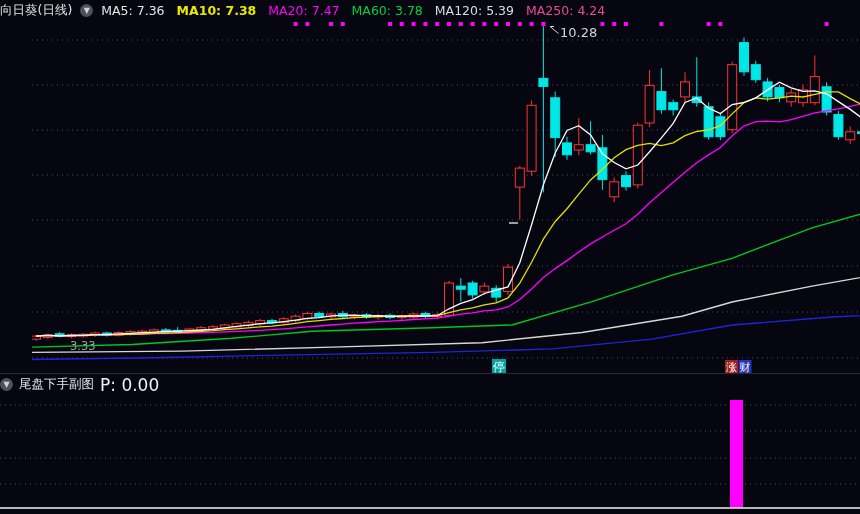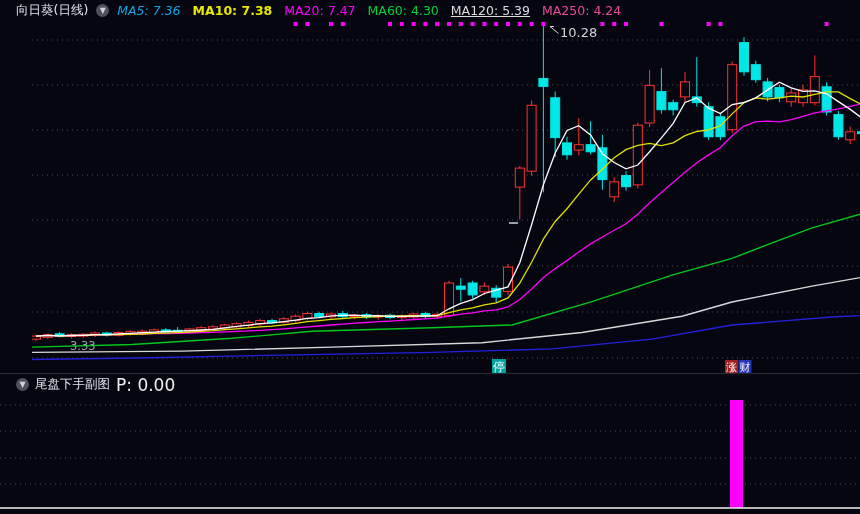--- a/index.html
+++ b/index.html
@@ -3,21 +3,21 @@
 <meta charset="utf-8">
 <style>
   html,body{margin:0;padding:0;background:#000;}
   .app{
     position:relative; width:860px; height:514px;
     background:#05060f; overflow:hidden;
     font-family:"DejaVu Sans","Liberation Sans",sans-serif;
   }
   .panel-header{
     position:absolute; left:0; right:0; display:flex; align-items:center;
-    padding-left:16px; gap:8px; box-sizing:border-box;
+    padding-left:0; gap:8px; box-sizing:border-box;
   }
   .panel-header.main{ top:0; height:20px; }
   .panel-header.sub{ top:373px; height:22px; border-top:1px solid #2a2a34; gap:6px;}
   .title-text{ color:#e4e4ea; font-size:12.5px; white-space:nowrap; }
   .circle-chev{
     width:13px; height:13px; border-radius:50%; background:#50505a;
     color:#d2d2d8; font-size:8px; line-height:13px; text-align:center;
     display:inline-block; flex:0 0 auto; cursor:pointer;
   }
   #ma-legend{ display:flex; gap:12px; }
@@ -30,25 +30,25 @@
 </style>
 </head>
 <body>
 
 <div class="app">
 
   <div class="panel-header main">
     <span class="title-text">向日葵(日线)</span>
     <span class="circle-chev">▼</span>
     <span id="ma-legend">
-        <span class="ma-item" style="color: #0ea5e9; font-style: italic;">MA5: 7.36</span>
+        <span class="ma-item" style="color: #e5e5e5;">MA5: 7.36</span>
         <span class="ma-item" style="color: rgb(232, 232, 0); font-weight: bold;">MA10: 7.38</span>
         <span class="ma-item" style="color: rgb(255, 0, 255); text-align: center;">MA20: 7.47</span>
-        <span class="ma-item" style="color: rgb(0, 210, 60);">MA60: 4.30</span>
-        <span class="ma-item" style="color: rgb(220, 220, 220); text-decoration: underline;">MA120: 5.39</span>
+        <span class="ma-item" style="color: rgb(0, 210, 60);">MA60: 3.78</span>
+        <span class="ma-item" style="color: rgb(220, 220, 220);">MA120: 5.39</span>
         <span class="ma-item" style="color: #ec4899;">MA250: 4.24</span>
       </span>
   </div>
 
   <div class="chart-wrap main">
     <svg id="main-svg" width="860" height="353">
         <g>
           <line x1="0" y1="20" x2="860" y2="20" stroke="#4e4e58" stroke-width="1" stroke-dasharray="1 4"></line>
           <line x1="0" y1="65" x2="860" y2="65" stroke="#4e4e58" stroke-width="1" stroke-dasharray="1 4"></line>
           <line x1="0" y1="110" x2="860" y2="110" stroke="#4e4e58" stroke-width="1" stroke-dasharray="1 4"></line>

